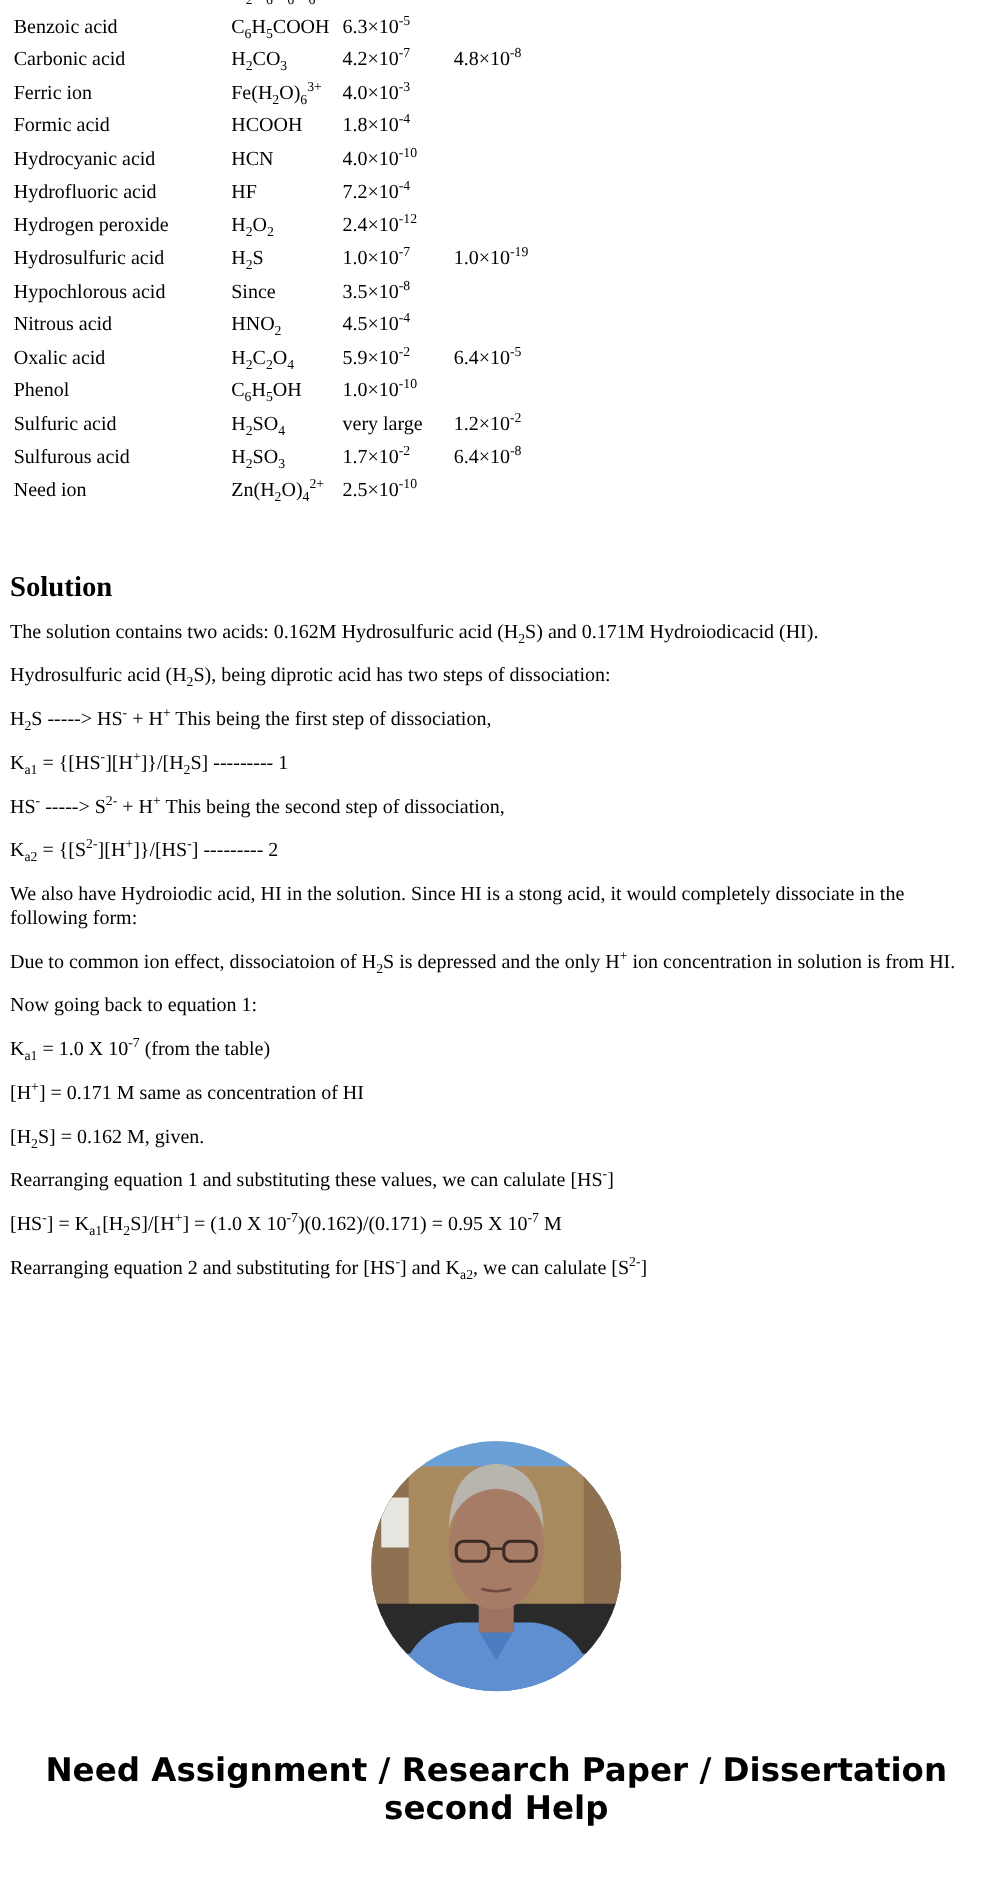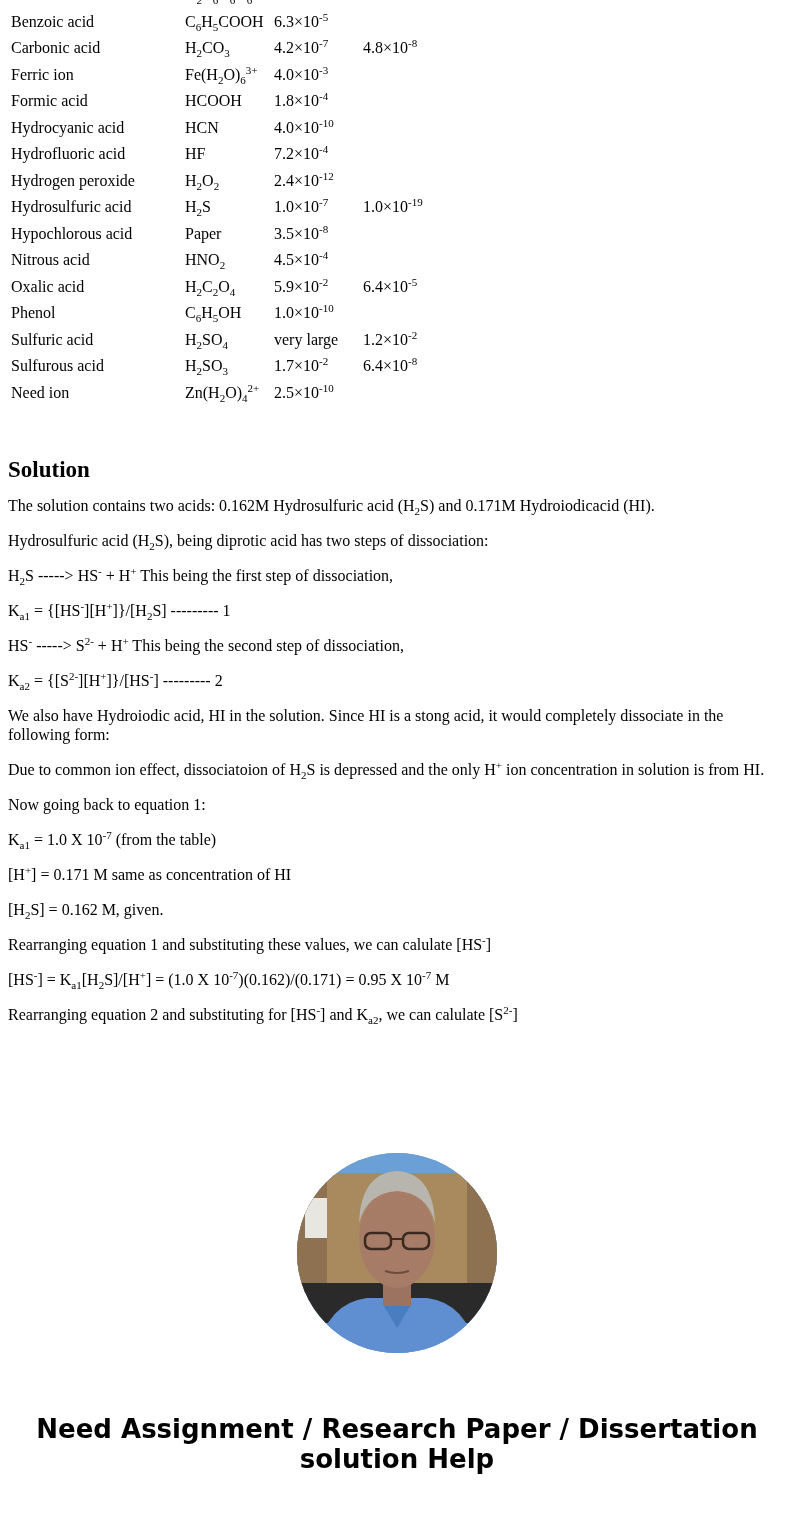--- a/index.html
+++ b/index.html
@@ -26,21 +26,21 @@
     position: absolute; left: 8px; top: 458px; width: 776px;
   }
   .sol h3 { font-size: 23px; font-weight: bold; margin: 0 0 14px 0; line-height: 24px; }
   .sol p { margin: 0 0 16px 0; line-height: 19px; }
   .avatar {
     position: absolute; left: 297px; top: 1153px; width: 200px; height: 200px; border-radius: 50%;
     overflow: hidden; background: #6a8fb5;
   }
   .promo {
     position: absolute; left: 0; top: 1402px; width: 794px; text-align: center;
-    font-family: "DejaVu Sans", sans-serif; font-weight: bold; font-size: 26px; line-height: 30px; margin-top: 12px;
+    font-family: "DejaVu Sans", sans-serif; font-weight: bold; font-size: 26px; line-height: 30px;
   }
 </style>
 </head>
 <body>
 
 <div class="content">
   <table class="ka">
     <tbody id="ka-body">
         <tr>
           <td class="c0">Ascorbic acid</td>
@@ -100,21 +100,21 @@
         </tr>
         <tr>
           <td class="c0">Hydrosulfuric acid</td>
           <td class="c1">H<sub>2</sub>S</td>
           <td class="c2">1.0×10<sup>-7</sup></td>
           <td class="c3">1.0×10<sup>-19</sup></td>
           <td class="c4"></td>
         </tr>
         <tr>
           <td class="c0">Hypochlorous acid</td>
-          <td class="c1">Paper</td>
+          <td class="c1">Since</td>
           <td class="c2">3.5×10<sup>-8</sup></td>
           <td class="c3"></td>
           <td class="c4"></td>
         </tr>
         <tr>
           <td class="c0">Nitrous acid</td>
           <td class="c1">HNO<sub>2</sub></td>
           <td class="c2">4.5×10<sup>-4</sup></td>
           <td class="c3"></td>
           <td class="c4"></td>
@@ -194,14 +194,14 @@
     <path d="M62 70 Q64 20 100 18 Q136 20 138 70 Q130 40 100 38 Q70 40 62 70 Z" fill="#b8b4ae"></path>
     <rect x="68" y="80" width="26" height="16" rx="6" fill="none" stroke="#3a2a22" stroke-width="2.5"></rect>
     <rect x="106" y="80" width="26" height="16" rx="6" fill="none" stroke="#3a2a22" stroke-width="2.5"></rect>
     <line x1="94" y1="86" x2="106" y2="86" stroke="#3a2a22" stroke-width="2"></line>
     <path d="M88 118 Q100 122 112 118" stroke="#6d4a3c" stroke-width="2" fill="none"></path>
   </svg>
 </div>
 
 <div class="promo">
   <div>Need Assignment / Research Paper / Dissertation</div>
-  <div>solution Help</div>
+  <div>second Help</div>
 </div>
 
 </body></html>

